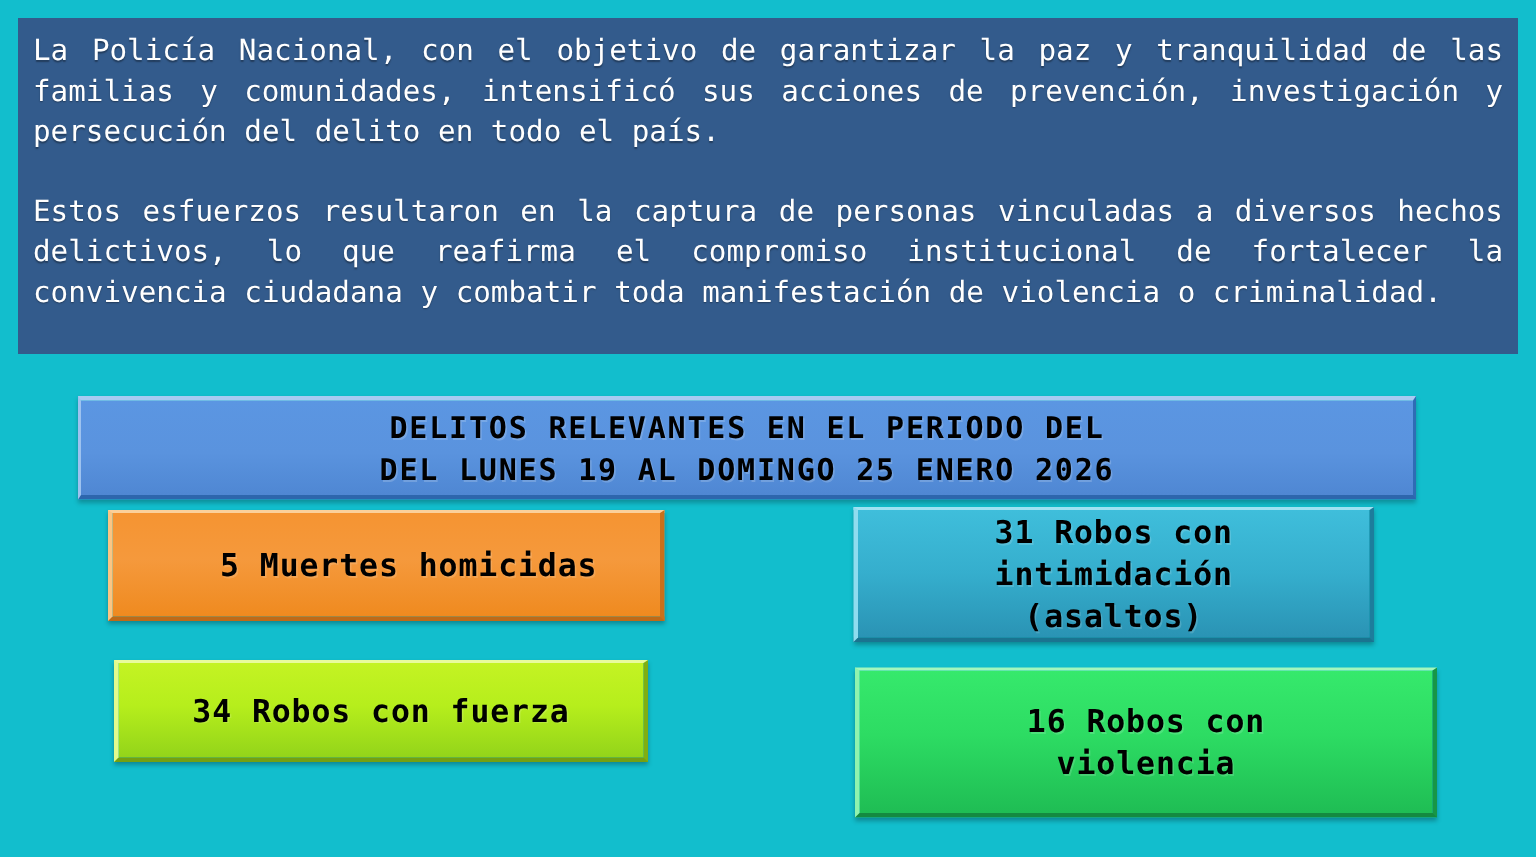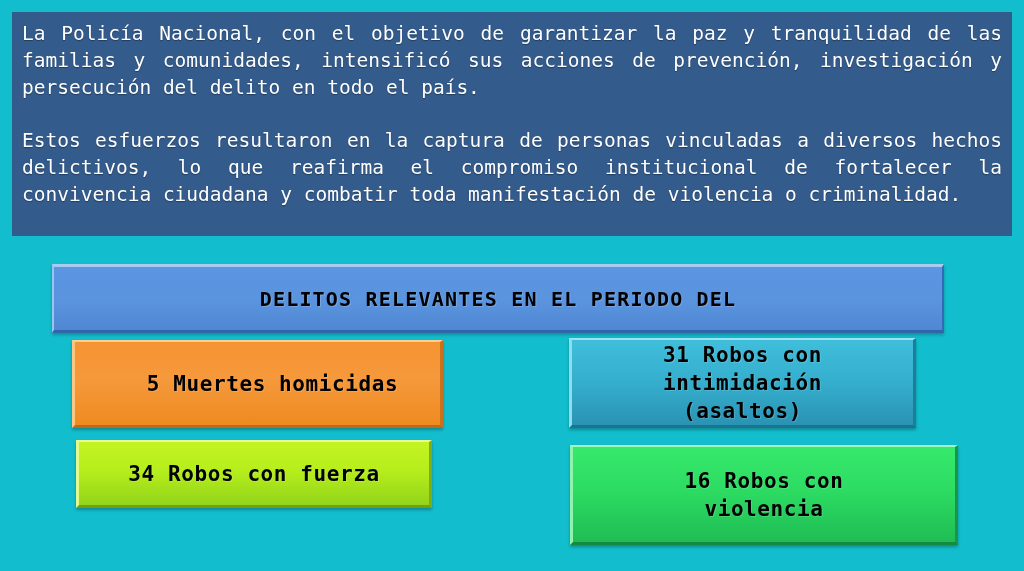--- a/index.html
+++ b/index.html
@@ -91,21 +91,21 @@
     text-shadow: 1px 1px 0 rgba(255,255,255,0.15);
     white-space: pre-line;
     padding: 0 10px;
   }
 
   
   .card-homicides {
     left: 72px;
     top: 340px;
     width: 371px;
-    height: 88px;
+    height: 74px;
     background: linear-gradient(180deg, #f59432 0%, #f5993c 45%, #ef8a1f 100%);
     border-top: 2px solid #fbd09a;
     border-left: 3px solid #fbc583;
     border-right: 3px solid #c9701a;
     border-bottom: 3px solid #bf6a17;
     box-shadow: 0 2px 3px rgba(0,0,0,0.28);
     padding-left: 30px;
   }
 
   
@@ -154,20 +154,21 @@
 </head>
 <body>
 
 <div class="intro-panel">
   <p class="intro-par">La Policía Nacional, con el objetivo de garantizar la paz y tranquilidad de las familias y comunidades, intensificó sus acciones de prevención, investigación y persecución del delito en todo el país.</p>
   <p class="intro-par">Estos esfuerzos resultaron en la captura de personas vinculadas a diversos hechos delictivos, lo que reafirma el compromiso institucional de fortalecer la convivencia ciudadana y combatir toda manifestación de violencia o criminalidad.</p>
 </div>
 
 <div class="period-banner">
   <div class="period-line">DELITOS RELEVANTES EN EL PERIODO DEL</div>
+  <div class="period-line">DEL LUNES 19 AL DOMINGO 25 ENERO 2026</div>
 </div>
 
 <div class="stat-card card-homicides">
   <span class="stat-label">5 Muertes homicidas</span>
 </div>
 
 <div class="stat-card card-intimidation">
   <span class="stat-label">31 Robos con
 intimidación
 (asaltos)</span>

